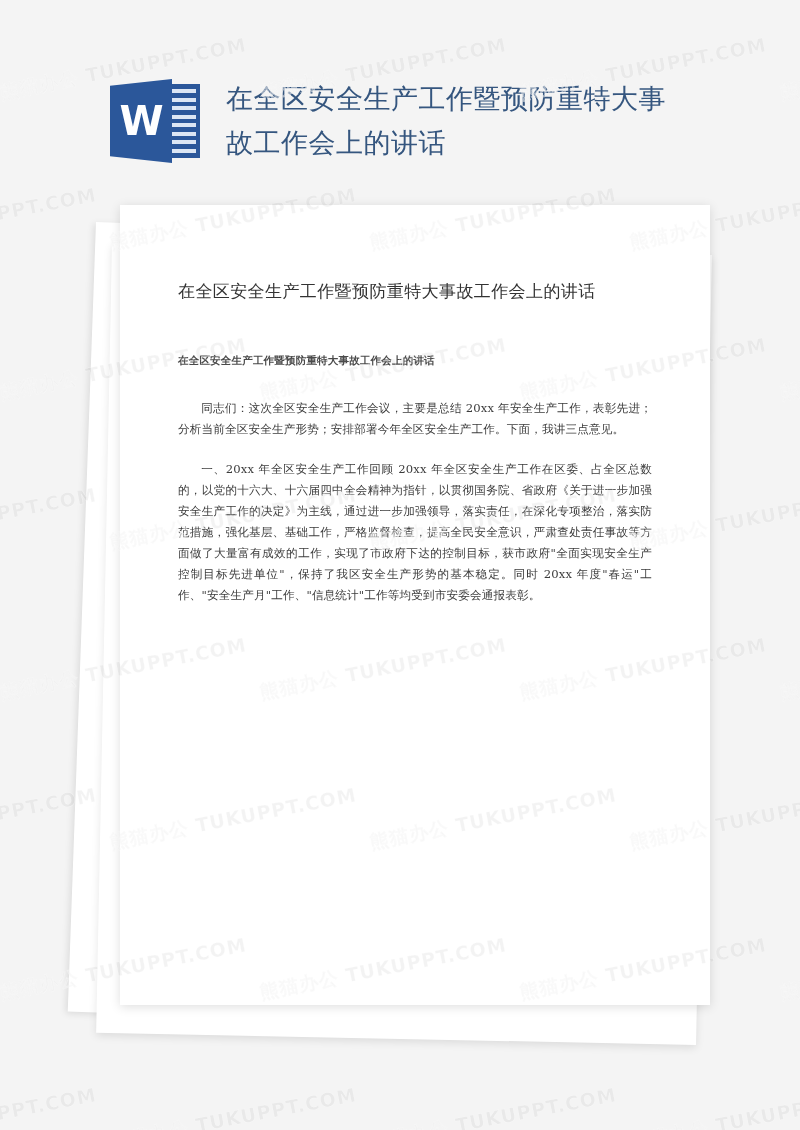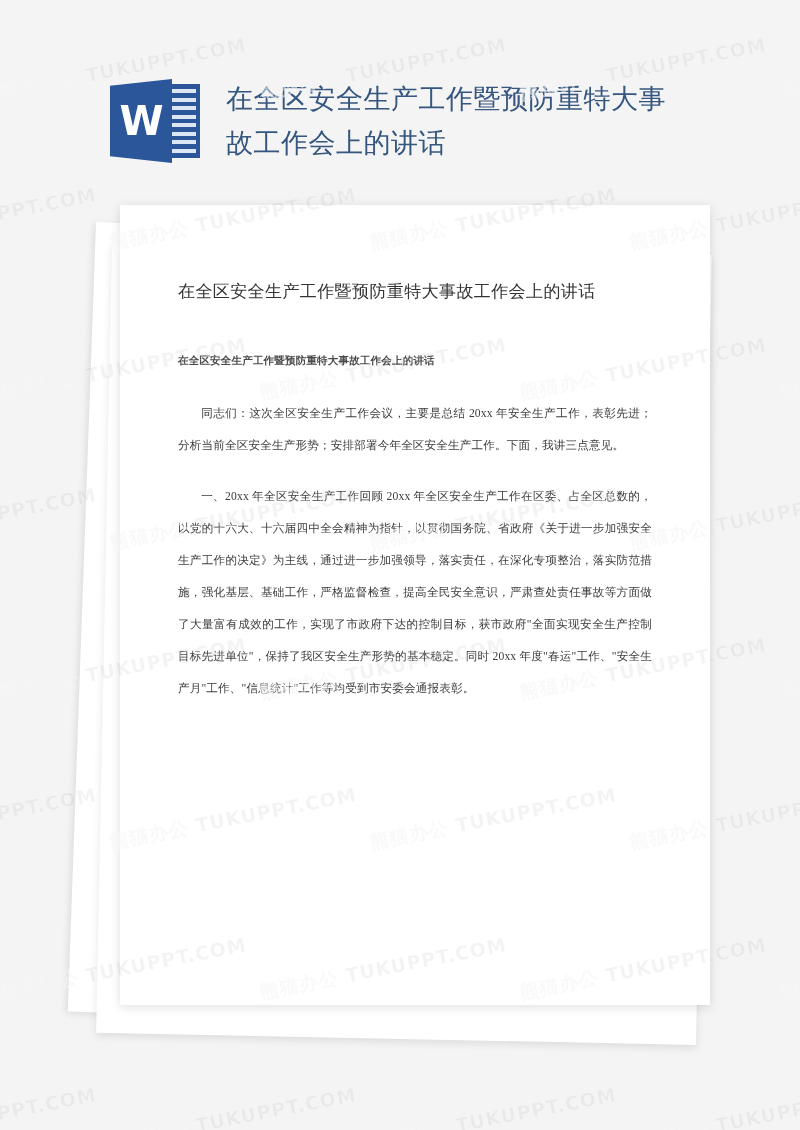--- a/index.html
+++ b/index.html
@@ -165,27 +165,26 @@
     font-size: 10.5px;
     line-height: 19px;
     color: #4a4a4a;
     font-weight: 600;
     margin-bottom: 28px;
     letter-spacing: 0.2px;
   }
 
   .doc-para {
     font-size: 11.6px;
-    line-height: 32px;
+    line-height: 21px;
     color: #3c3c3c;
     text-align: justify;
     text-indent: 2em;
     margin-bottom: 19px;
     letter-spacing: 0.15px;
-    font-family: Liberation Serif, serif;
   }
 </style>
 </head>
 <body>
 
 <div class="header">
 
   <div class="word-icon">
     <div class="wi-body"></div>
     <div class="wi-letter">W</div>

